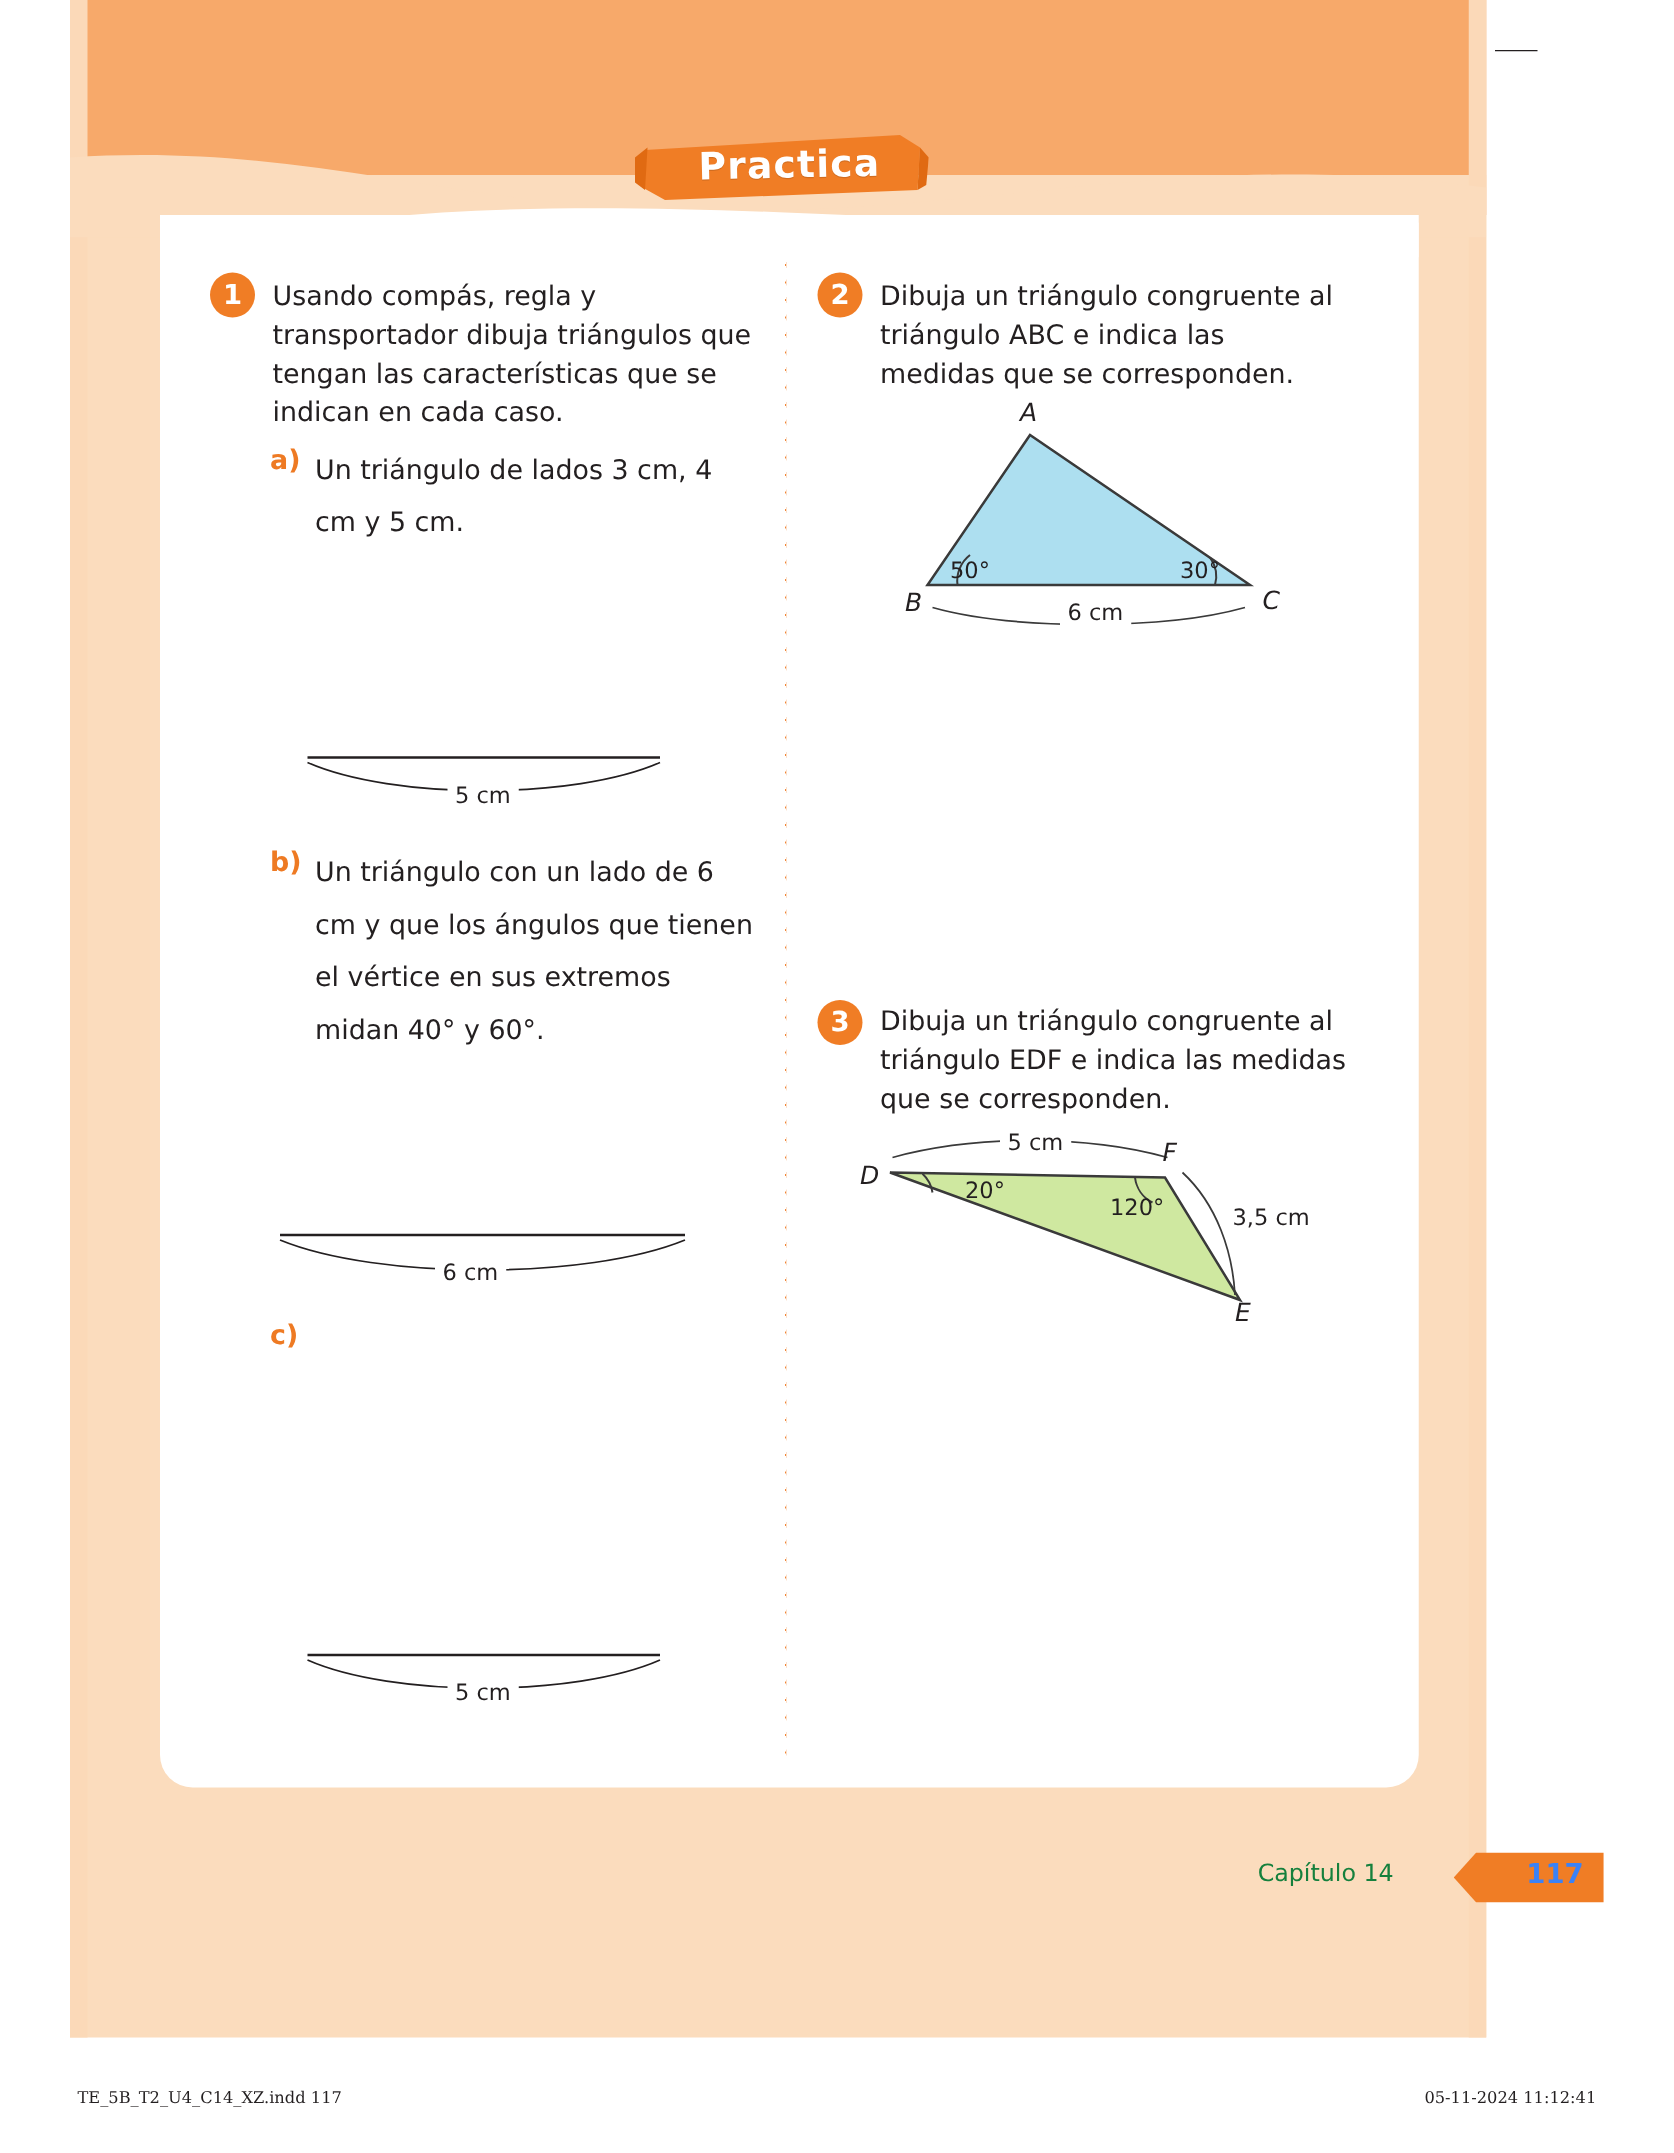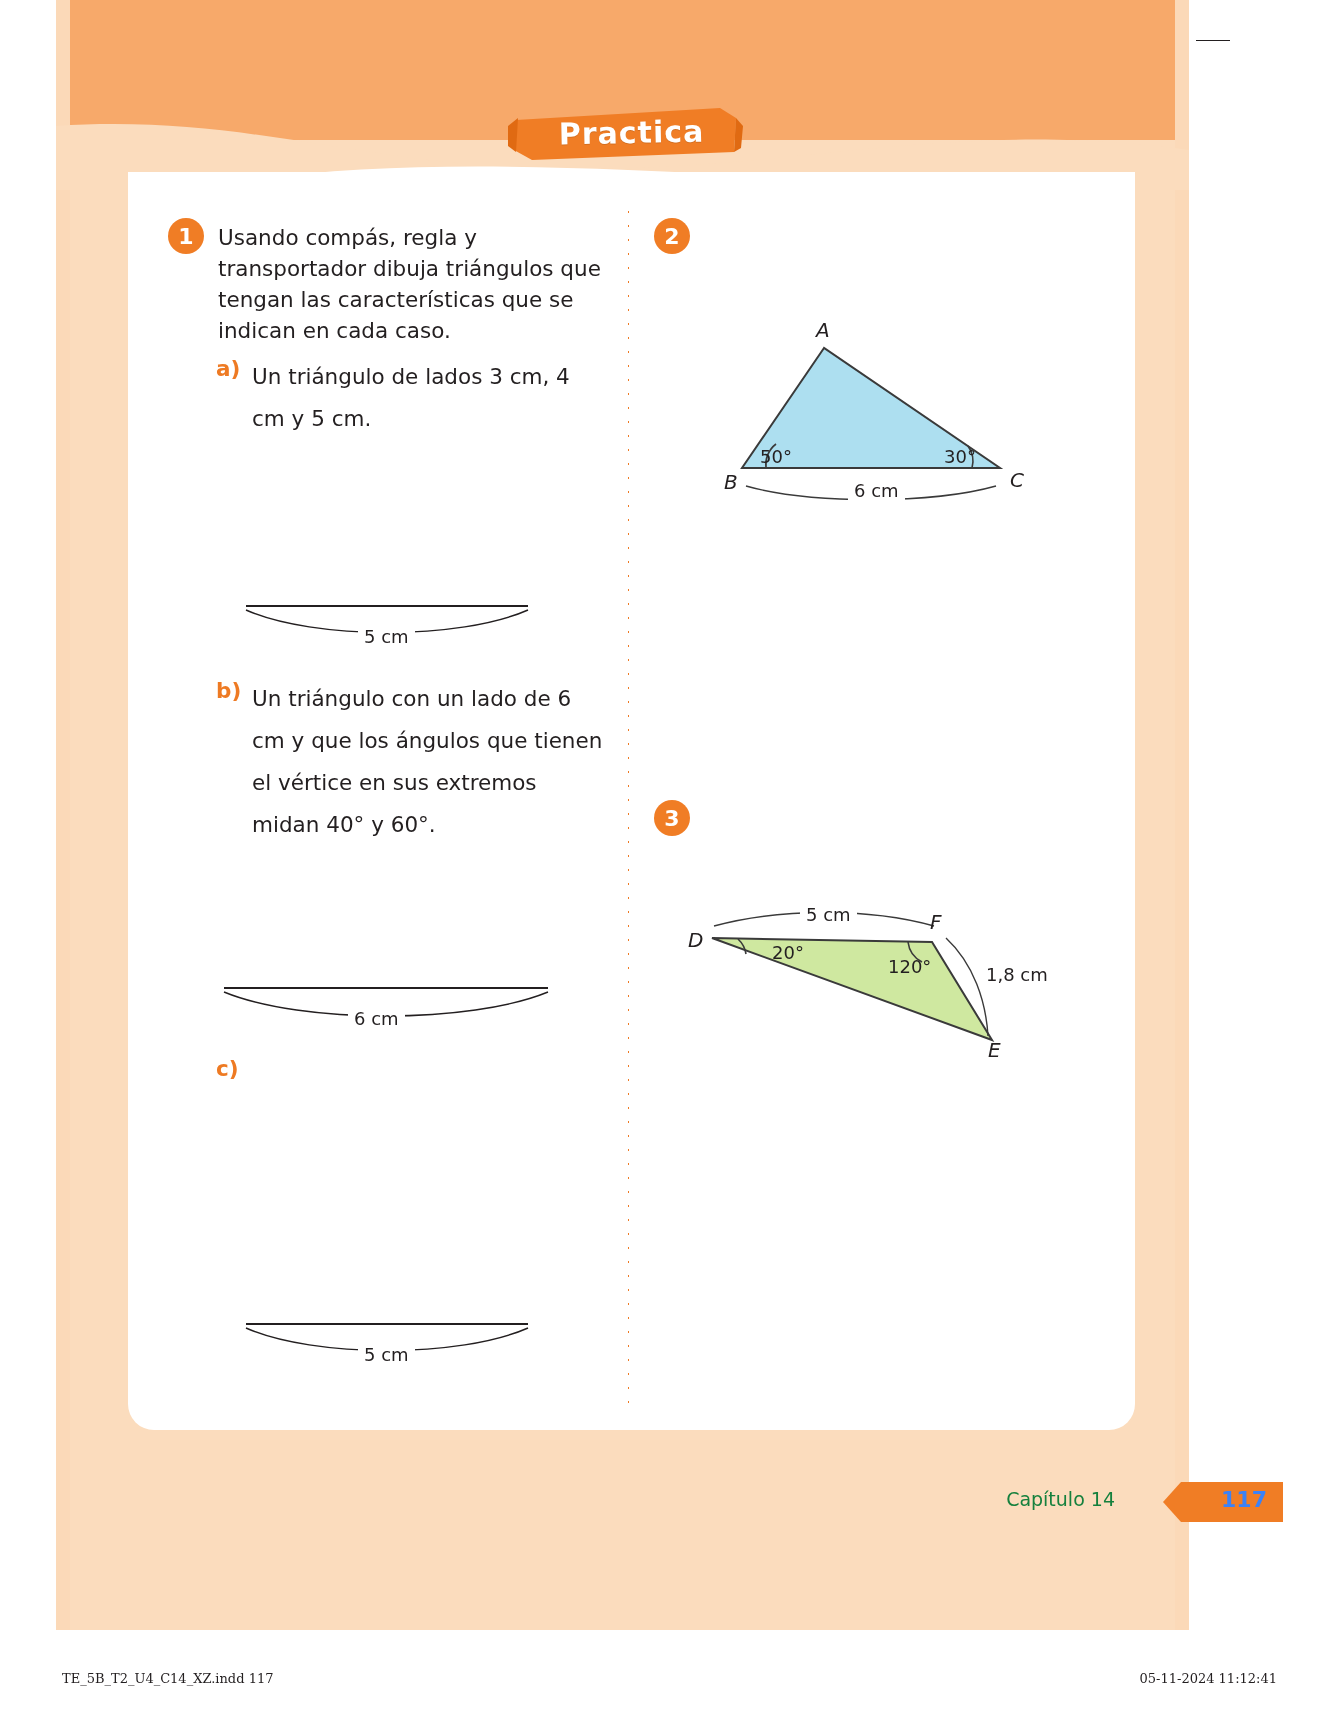--- a/index.html
+++ b/index.html
@@ -165,50 +165,52 @@
   <div class="label-cm" style="left:348px;top:1008px;">6 cm</div>
 
   <div class="sub-letter" style="left:216px;top:1056px;">c)</div>
   <svg class="ruled" style="left:244px;top:1318px;width:286px;height:48px;" viewBox="0 0 286 48">
     <path d="M2,6 L284,6" stroke="#231f20" stroke-width="2" fill="none"></path>
     <path d="M2,10 C70,40 216,40 284,10" stroke="#231f20" stroke-width="1.4" fill="none"></path>
   </svg>
   <div class="label-cm" style="left:358px;top:1344px;">5 cm</div>
 
   <div class="num-badge" style="left:654px;top:218px;">2</div>
+  <div class="q-text" style="left:704px;top:222px;width:372px;">Dibuja un triángulo congruente al triángulo ABC e indica las medidas que se corresponden.</div>
 
   <svg style="position:absolute;left:700px;top:326px;width:340px;height:180px;" viewBox="0 0 340 180">
     <polygon points="124,22 42,142 300,142" fill="#addff0" stroke="#3a3a3a" stroke-width="2"></polygon>
     <path d="M66,142 A26,26 0 0 1 76,118" fill="none" stroke="#3a3a3a" stroke-width="1.6"></path>
     <path d="M272,142 A26,26 0 0 0 268,120" fill="none" stroke="#3a3a3a" stroke-width="1.6"></path>
     <path d="M46,160 C110,178 232,178 296,160" fill="none" stroke="#3a3a3a" stroke-width="1.4"></path>
   </svg>
   <div class="fig-label" style="left:816px;top:318px;">A</div>
   <div class="fig-label" style="left:724px;top:470px;">B</div>
   <div class="fig-label" style="left:1010px;top:468px;">C</div>
   <div class="fig-num" style="left:760px;top:446px;">50°</div>
   <div class="fig-num" style="left:944px;top:446px;">30°</div>
   <div class="fig-num" style="left:848px;top:480px;background:#fff;padding:0 6px;">6 cm</div>
 
   <div class="num-badge" style="left:654px;top:800px;">3</div>
+  <div class="q-text" style="left:704px;top:802px;width:376px;">Dibuja un triángulo congruente al triángulo EDF e indica las medidas que se corresponden.</div>
 
   <svg style="position:absolute;left:690px;top:910px;width:340px;height:160px;" viewBox="0 0 340 160">
     <polygon points="22,28 242,32 302,130" fill="#cfe8a0" stroke="#3a3a3a" stroke-width="2"></polygon>
     <path d="M48,29 A26,26 0 0 1 56,44" fill="none" stroke="#3a3a3a" stroke-width="1.6"></path>
     <path d="M218,32 A26,26 0 0 0 232,52" fill="none" stroke="#3a3a3a" stroke-width="1.6"></path>
     <path d="M24,16 C90,-2 180,-2 244,16" fill="none" stroke="#3a3a3a" stroke-width="1.4"></path>
     <path d="M256,28 C284,54 296,92 298,126" fill="none" stroke="#3a3a3a" stroke-width="1.4"></path>
   </svg>
   <div class="fig-label" style="left:688px;top:928px;">D</div>
   <div class="fig-label" style="left:930px;top:910px;">F</div>
   <div class="fig-label" style="left:988px;top:1038px;">E</div>
   <div class="fig-num" style="left:772px;top:942px;">20°</div>
   <div class="fig-num" style="left:888px;top:956px;">120°</div>
   <div class="fig-num" style="left:800px;top:904px;background:#fff;padding:0 6px;">5 cm</div>
-  <div class="fig-num" style="left:986px;top:964px;">1,8 cm</div>
+  <div class="fig-num" style="left:986px;top:964px;">3,5 cm</div>
 
   <div class="cap-label">Capítulo 14</div>
   <svg class="page-tag" viewBox="0 0 120 40" preserveAspectRatio="none">
     <path d="M18,0 L120,0 L120,40 L18,40 L0,20 Z" fill="#f07d25"></path>
   </svg>
   <div class="page-num">117</div>
 
   <div class="filename">TE_5B_T2_U4_C14_XZ.indd   117</div>
   <div class="timestamp">05-11-2024   11:12:41</div>
 </div>

